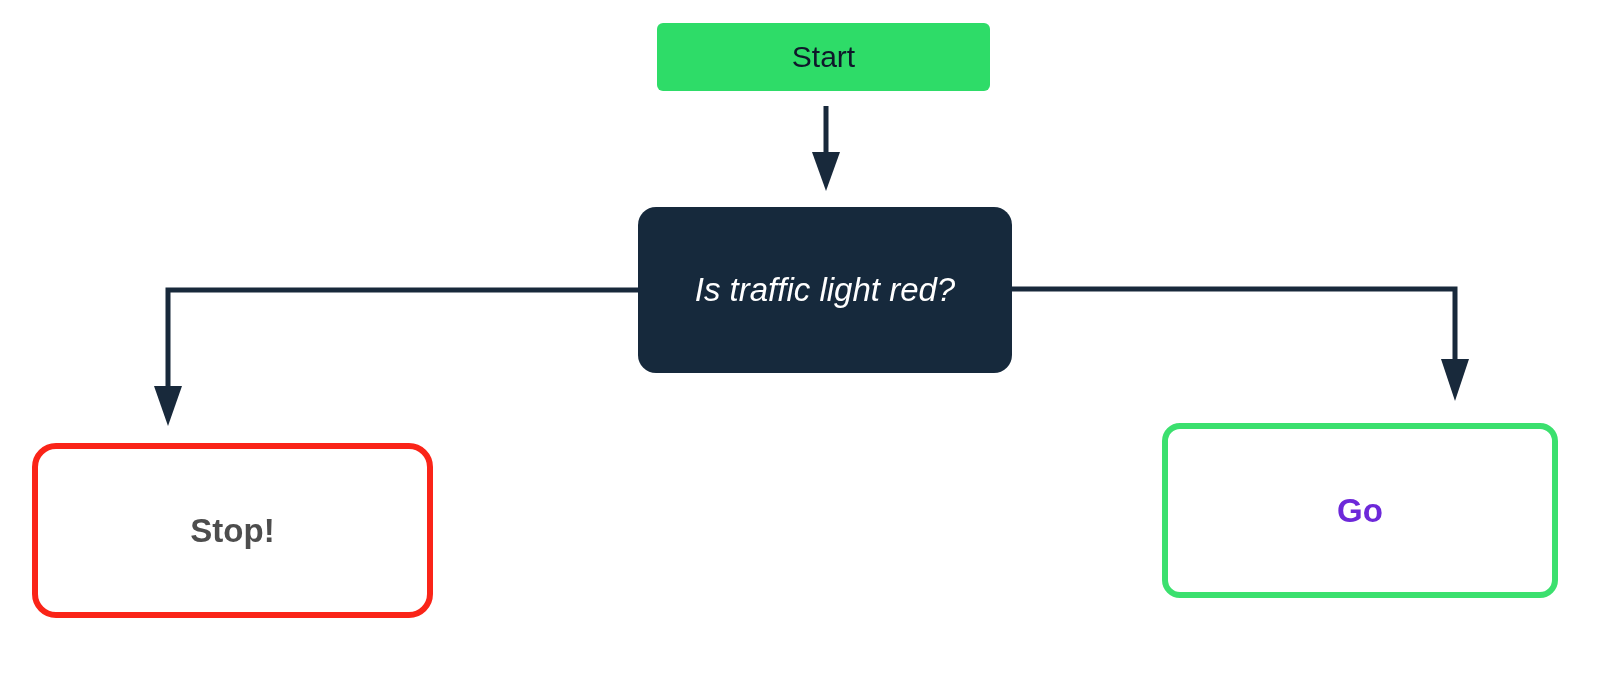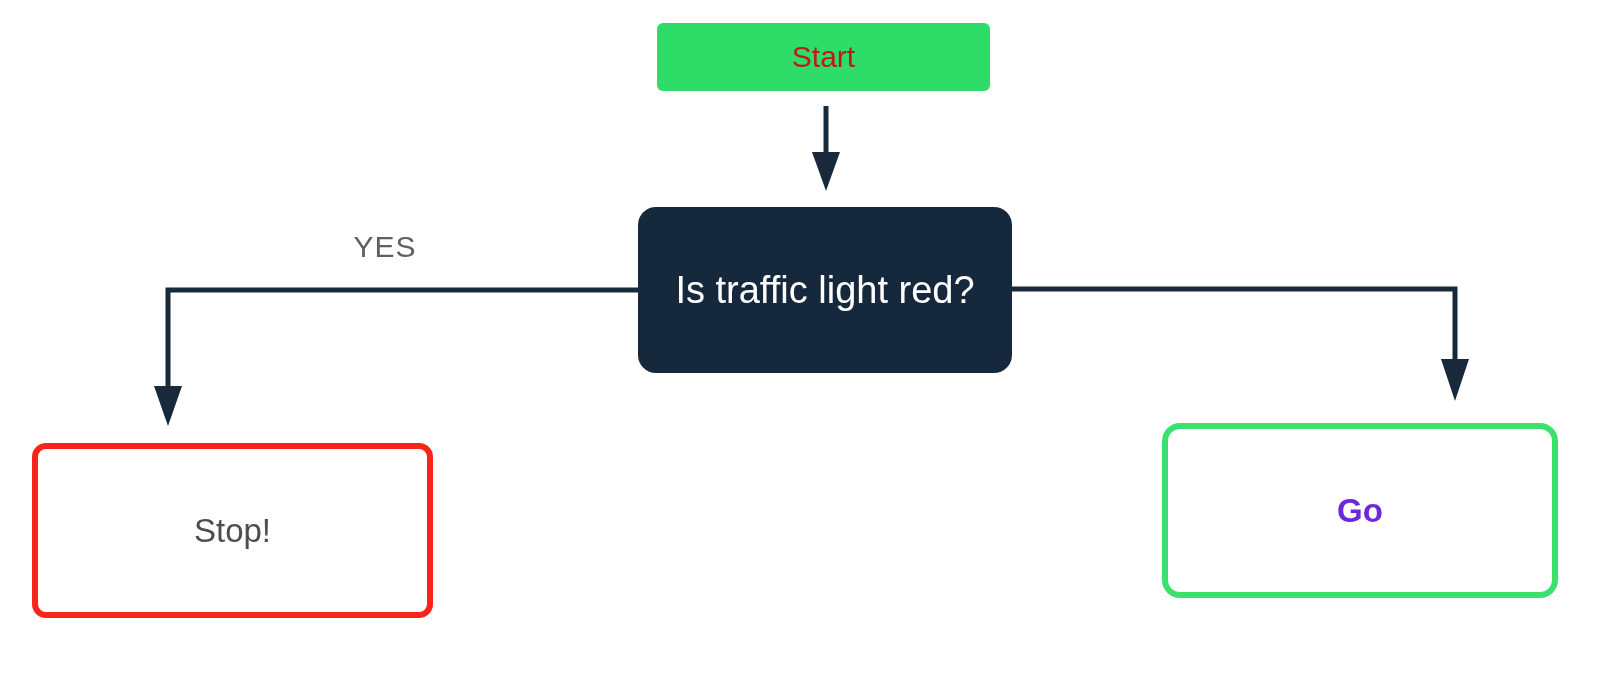--- a/index.html
+++ b/index.html
@@ -40,44 +40,45 @@
     box-sizing: border-box;
     text-align: center;
   }
   .node-start {
     left: 657px;
     top: 23px;
     width: 333px;
     height: 68px;
     background: #2edc68;
     border-radius: 6px;
-    color: #b91c1c;
+    color: #0f172a;
     font-size: 30px;
   }
   .node-question {
     left: 638px;
     top: 207px;
     width: 374px;
     height: 166px;
     background: #16293c;
     border-radius: 18px;
     color: #ffffff;
-    font-size: 38px;
+    font-size: 33px;
+    font-style: italic;
   }
   .node-stop {
     left: 32px;
     top: 443px;
     width: 401px;
     height: 175px;
     background: #ffffff;
     border: 6px solid #fa2418;
-    border-radius: 14px;
+    border-radius: 24px;
     color: #4d4d4d;
     font-size: 33px;
-    font-weight: normal;
+    font-weight: bold;
   }
   .node-go {
     left: 1162px;
     top: 423px;
     width: 396px;
     height: 175px;
     background: #ffffff;
     border: 6px solid #3be06e;
     border-radius: 18px;
     color: #6d28d9;
@@ -125,23 +126,20 @@
   </svg>
 
   <div class="node node-start">
     <span>Start</span>
   </div>
 
   <div class="node node-question">
     <span>Is traffic light red?</span>
   </div>
 
-  <div class="edge-label edge-label-yes">
-    <span>YES</span>
-  </div>
 
 
   <div class="node node-stop">
     <span>Stop!</span>
   </div>
 
   <div class="node node-go">
     <span>Go</span>
   </div>
 

